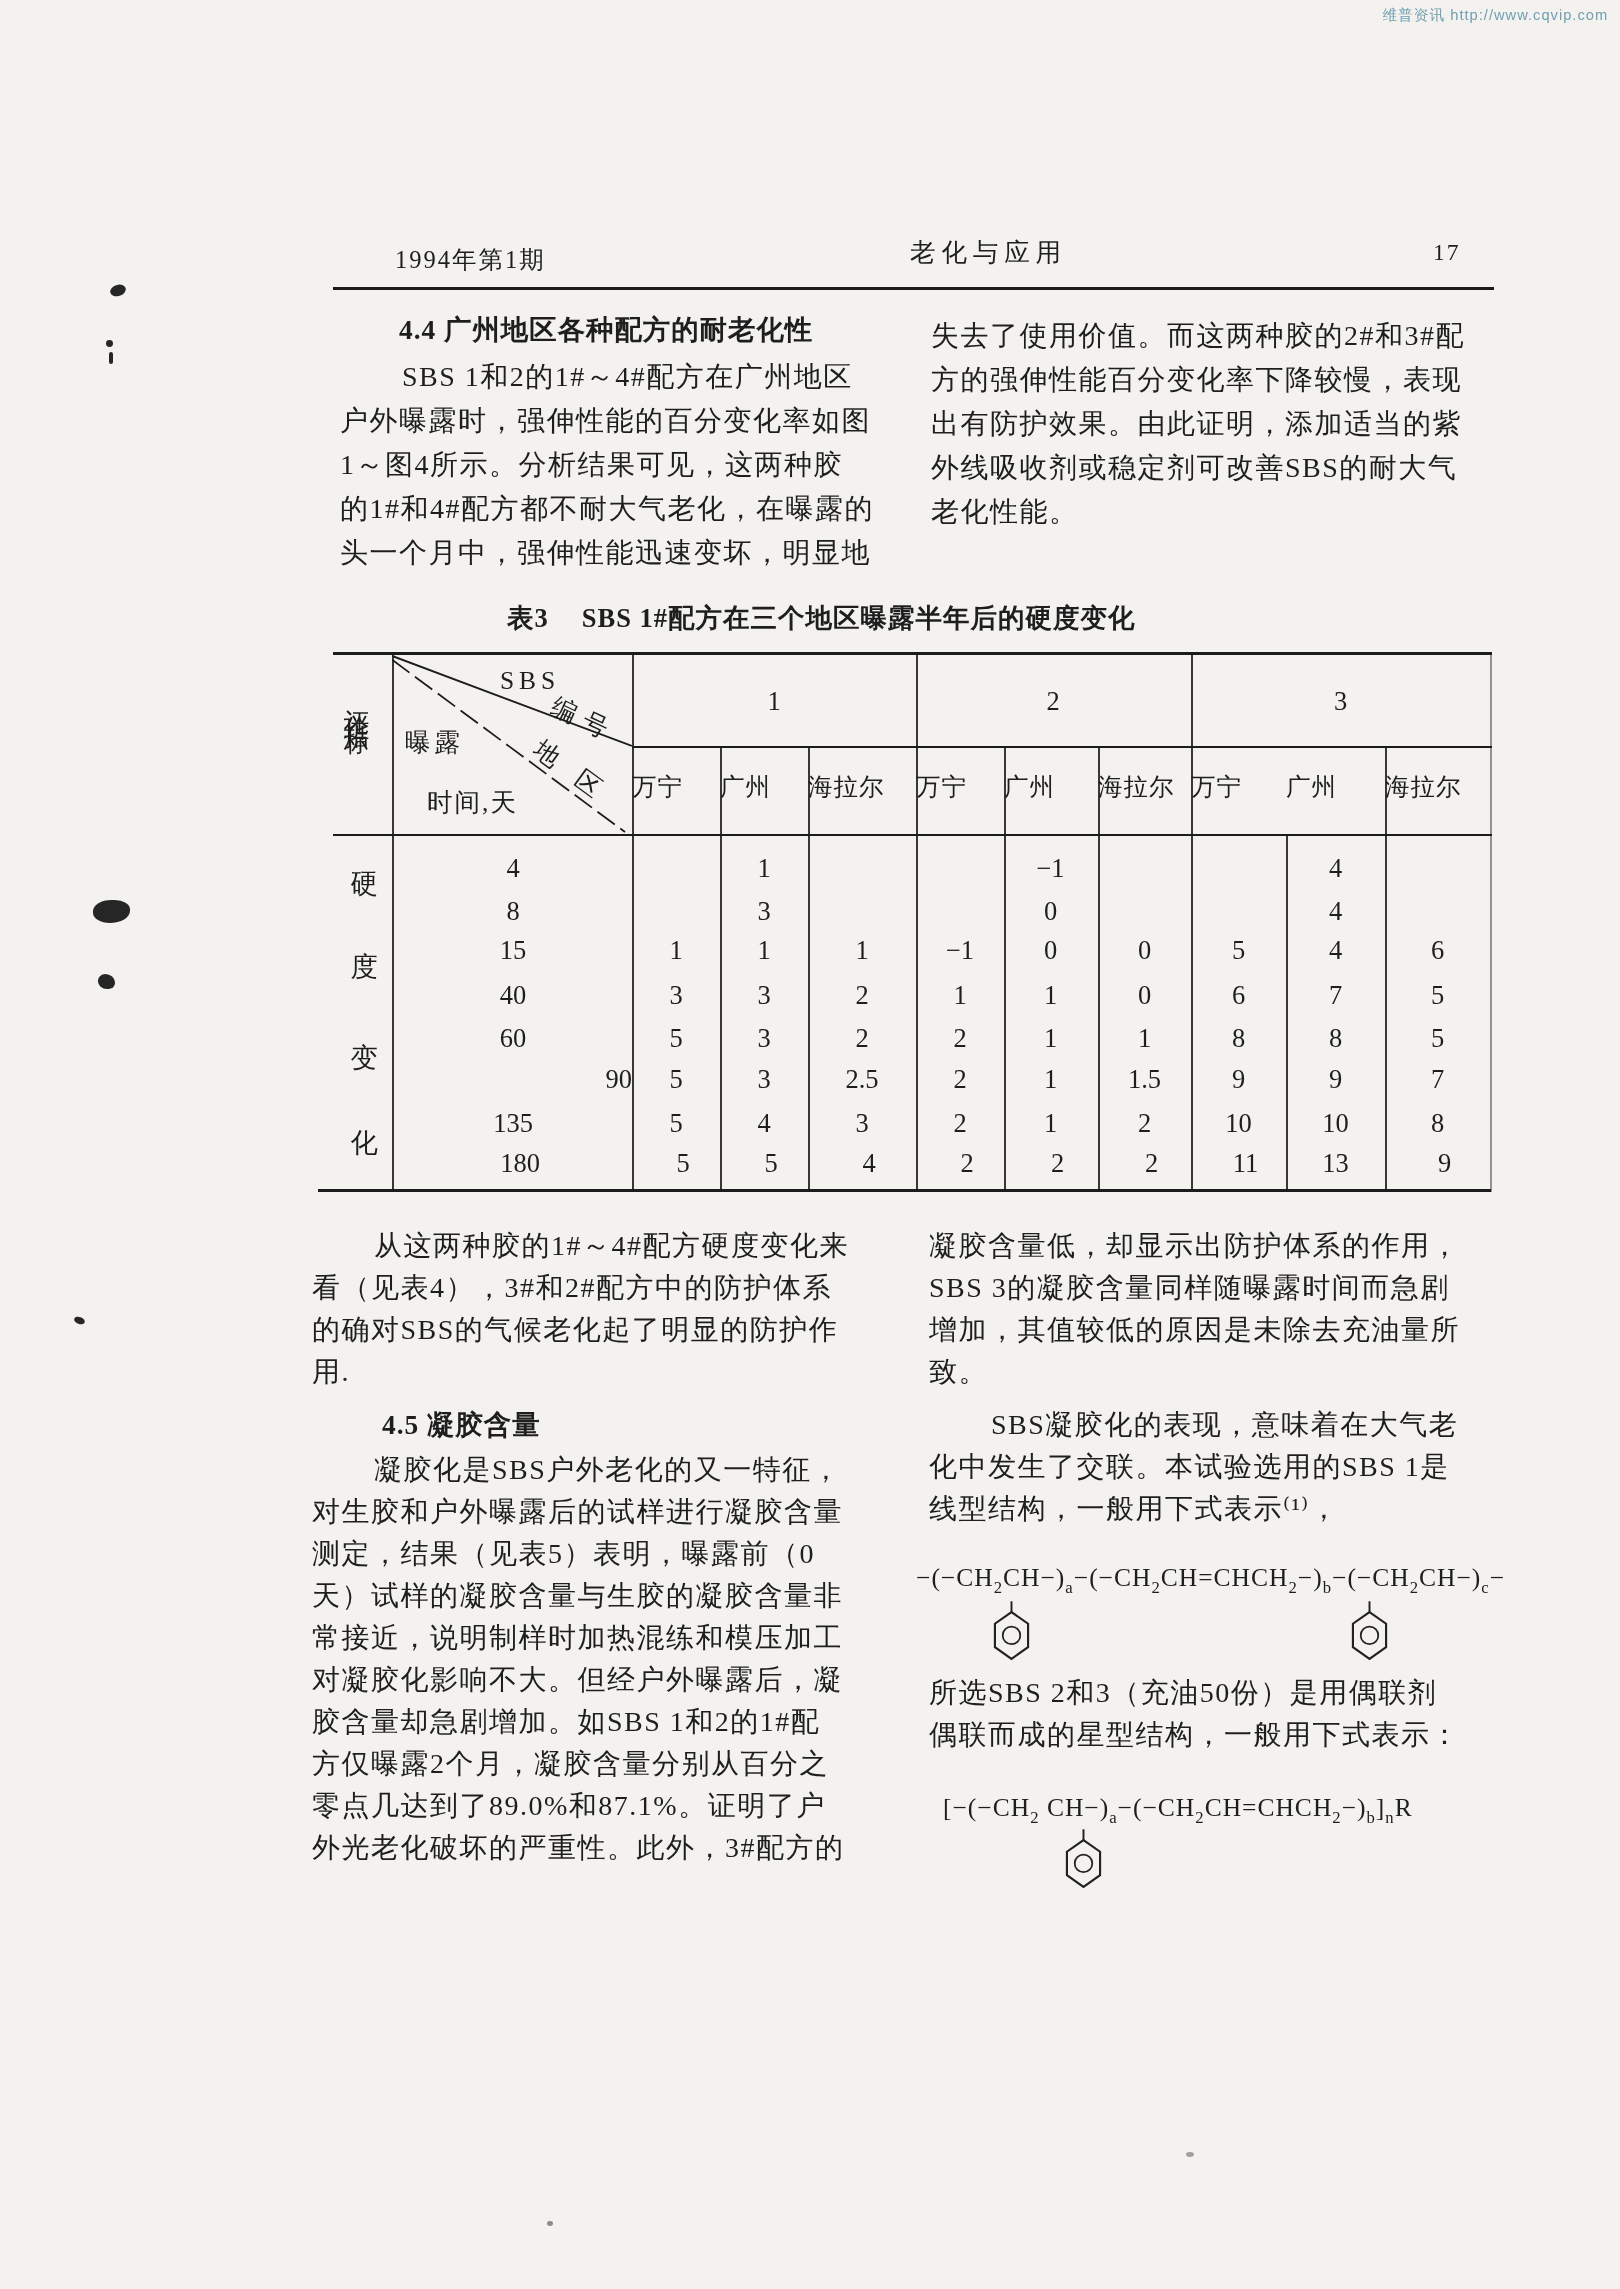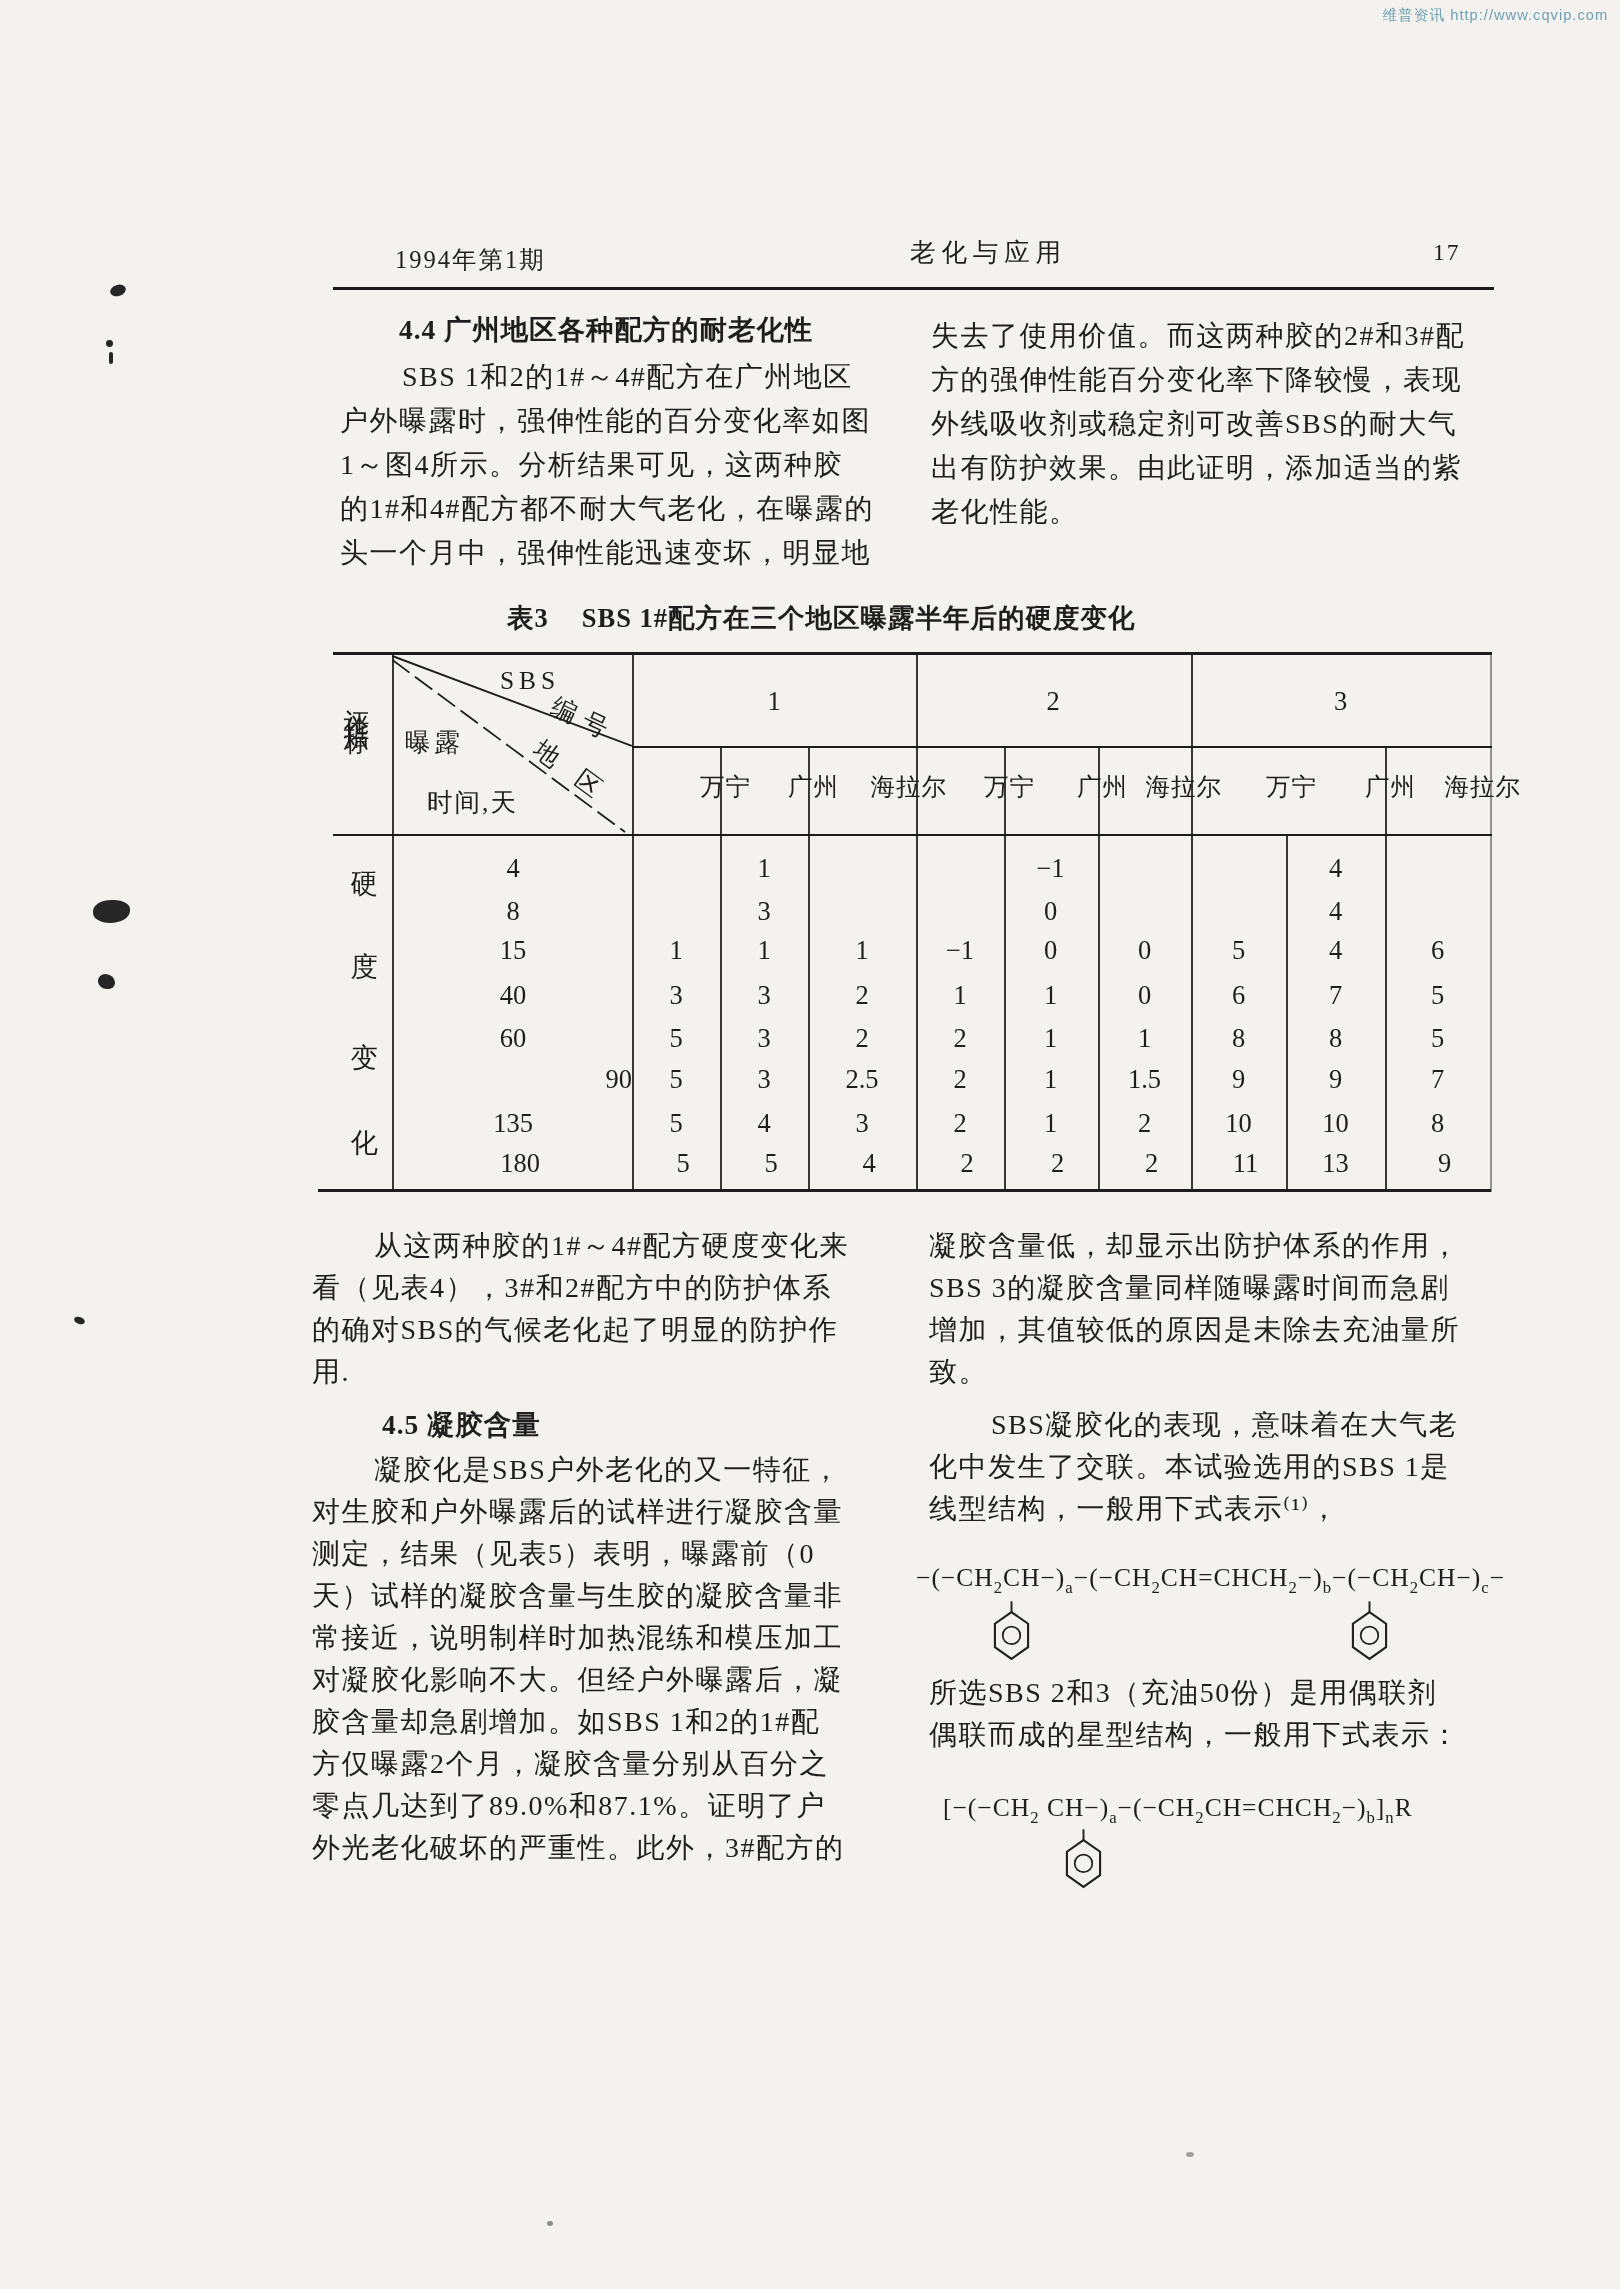--- a/index.html
+++ b/index.html
@@ -15,21 +15,21 @@
   .hdr{font-size:24.5px;letter-spacing:2px;}
   .rule{background:#1a1a1a;}
   .h44,.h45{font-weight:bold;font-size:27.4px;letter-spacing:1px;white-space:nowrap;}
   .caption{font-weight:bold;font-size:26.5px;letter-spacing:1px;white-space:nowrap;}
   .caption .cap-label{margin-right:33px;}
   
   .t3{position:absolute;left:333px;top:652px;width:1159px;height:540px;}
   .hline,.vline{position:absolute;background:#1c1c1c;}
   .vline{width:2px;opacity:.88;}
   .tcell{position:absolute;text-align:center;font-size:26.5px;height:33px;line-height:33px;}
-  .site{position:absolute;text-align:right;font-size:24.5px;height:29px;line-height:29px;letter-spacing:1px;margin-left:31px;}
+  .site{position:absolute;text-align:left;font-size:24.5px;height:29px;line-height:29px;letter-spacing:1px;}
   .grp{position:absolute;text-align:center;font-size:26.5px;height:33px;line-height:33px;}
   .vert{writing-mode:vertical-rl;text-orientation:upright;letter-spacing:6.9px;font-size:25.5px;}
   .cornlab{position:absolute;font-size:25.5px;white-space:nowrap;letter-spacing:2px;}
   .mchar{position:absolute;width:43px;text-align:center;font-size:27.4px;}
   
   .formula{font-size:25.5px;letter-spacing:1px;white-space:nowrap;height:39px;line-height:39px;}
   .formula sub{font-size:16.7px;vertical-align:-6.9px;}
   .speck{position:absolute;background:#262626;}
   svg{display:block;}
 </style>
@@ -49,22 +49,22 @@
   <div id="s44l" class="abs col lh45" style="left:340px;top:355px;width:534px;">
       <div class="line indent">SBS 1和2的1#～4#配方在广州地区</div>
       <div class="line">户外曝露时，强伸性能的百分变化率如图</div>
       <div class="line">1～图4所示。分析结果可见，这两种胶</div>
       <div class="line">的1#和4#配方都不耐大气老化，在曝露的</div>
       <div class="line">头一个月中，强伸性能迅速变坏，明显地</div>
     </div>
   <div id="s44r" class="abs col lh45" style="left:931px;top:314px;width:573px;">
       <div class="line">失去了使用价值。而这两种胶的2#和3#配</div>
       <div class="line">方的强伸性能百分变化率下降较慢，表现</div>
+      <div class="line">出有防护效果。由此证明，添加适当的紫</div>
       <div class="line">外线吸收剂或稳定剂可改善SBS的耐大气</div>
-      <div class="line">出有防护效果。由此证明，添加适当的紫</div>
       <div class="line">老化性能。</div>
     </div>
 
   <div class="abs caption" style="left:507px;top:600px;">
     <span class="cap-label">表3</span><span>SBS 1#配方在三个地区曝露半年后的硬度变化</span>
   </div>
 
   <div class="t3" id="t3">
 
     <div class="hline" style="left:0;top:0;width:1159px;height:2.9px;"></div>

